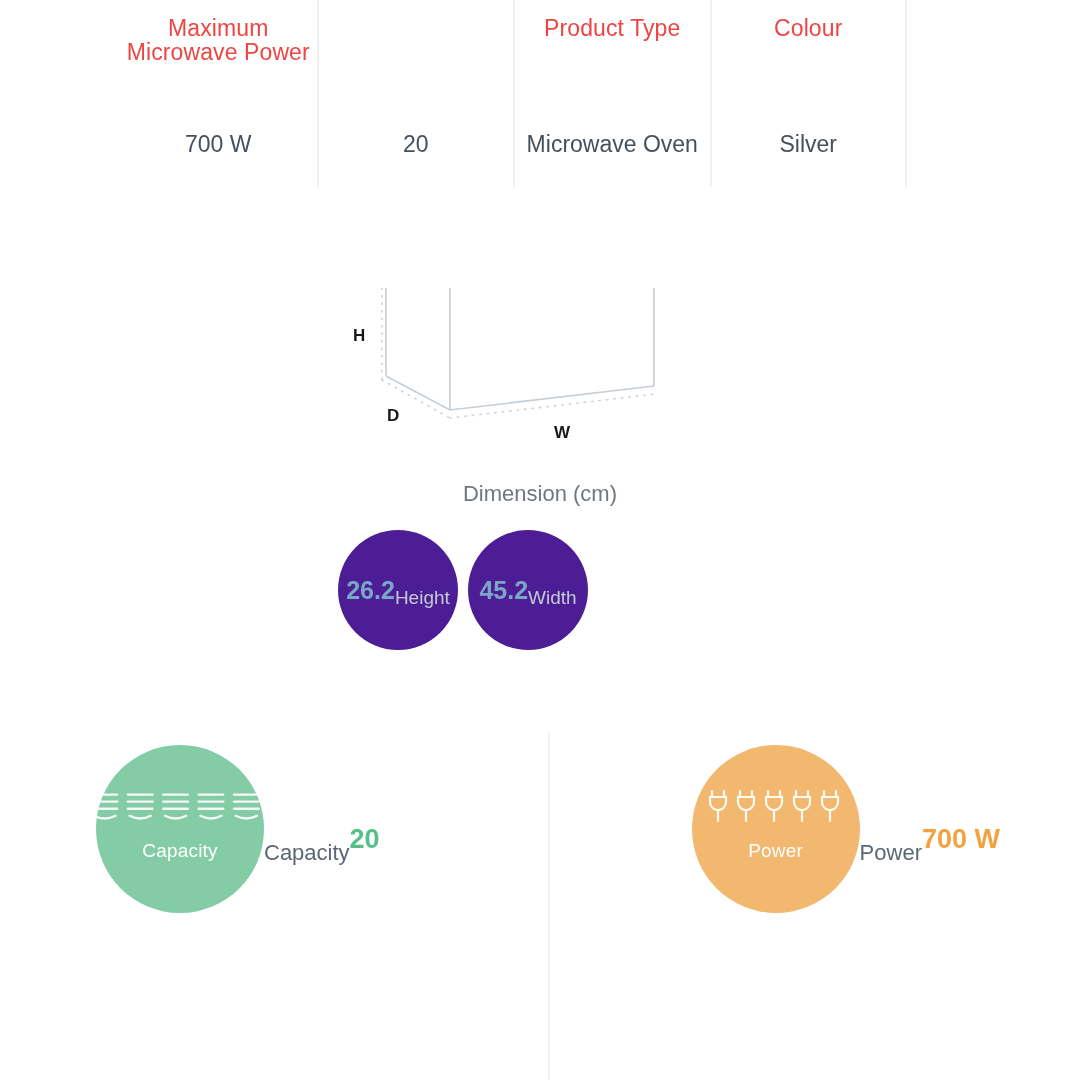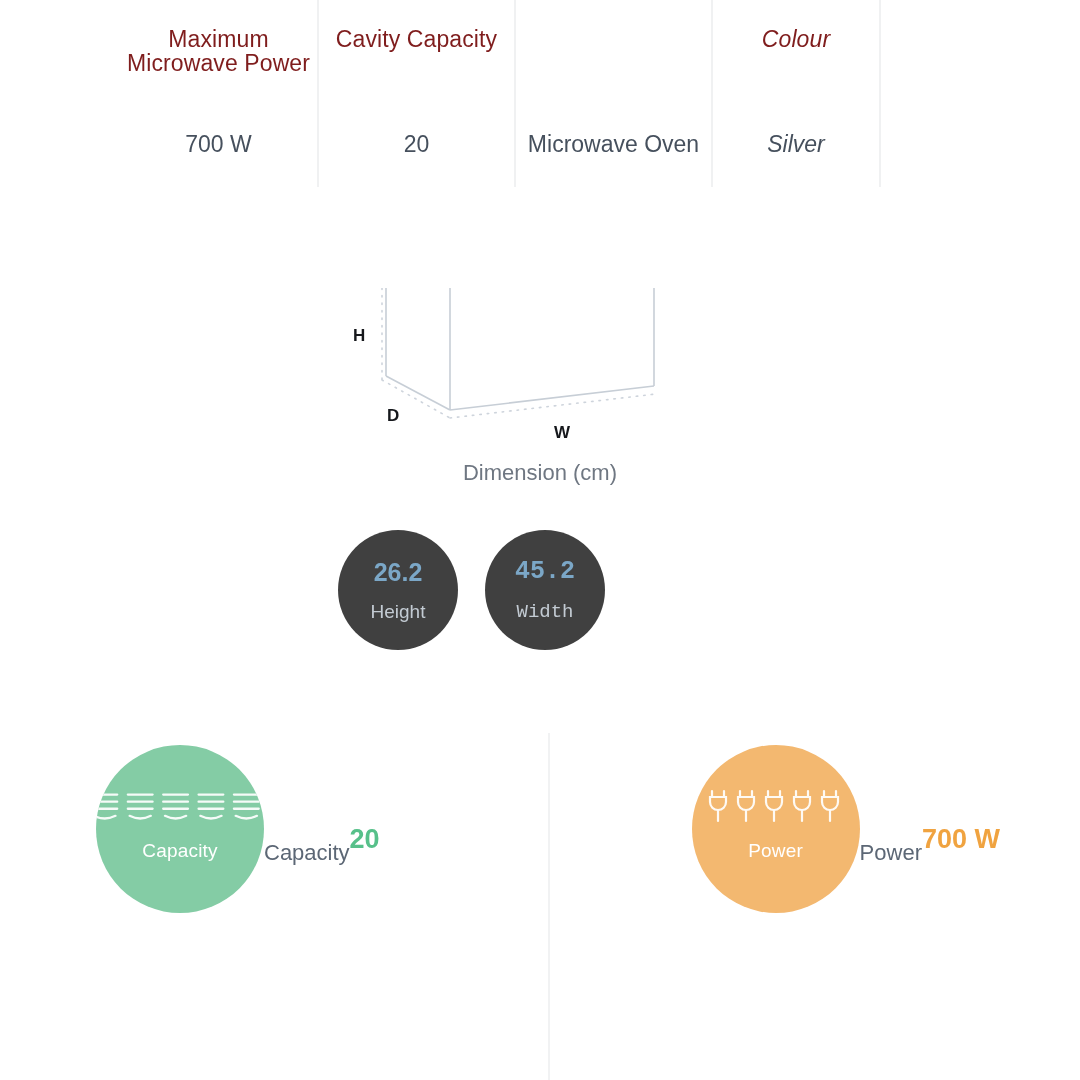--- a/index.html
+++ b/index.html
@@ -33,31 +33,31 @@
     align-items: center;
     text-align: center;
   }
   .spec-col + .spec-col,
   .spec-table .edge-rule {
     border-left: 2px solid #f0f1f2;
   }
   .spec-col.c0 { width: 197px; }
   .spec-col.c1 { width: 197px; }
   .spec-col.c2 { width: 197px; }
-  .spec-col.c3 { width: 168px; font-style: italic; }
+  .spec-col.c3 { width: 196px; }
   .edge-rule {
     width: 0;
     height: 187px;
   }
   .spec-head {
-    color: #7f1d1d;
+    color: #ef4444;
     font-size: 23px;
     line-height: 23.5px;
     font-weight: 400;
-    padding-top: 28px;
+    padding-top: 17px;
     letter-spacing: 0.1px;
   }
   .spec-val {
     color: #46505d;
     font-size: 23px;
     line-height: 34px;
     font-weight: 400;
     position: absolute;
     left: 0;
     right: 0;
@@ -83,45 +83,45 @@
   }
   .dim-letter.h { left: 23px; top: 38px; }
   .dim-letter.d { left: 57px; top: 118px; }
   .dim-letter.w { left: 224px; top: 135px; }
 
   
   .dim-title {
     position: absolute;
     left: 0;
     right: 0;
-    top: 460px;
+    top: 481px;
     text-align: center;
     color: #6f7782;
     font-size: 22px;
   }
   .dim-circles {
     position: absolute;
     left: 335px;
     top: 530px;
     width: 390px;
     height: 120px;
   }
   .dim-circle {
     position: absolute;
     width: 120px;
     height: 120px;
     border-radius: 50%;
-    background: #404040;
-    display: flex;
-    flex-direction: column;
+    background: #4c1d95;
+    display: flex;
+    flex-direction: row;
     align-items: center;
     justify-content: center;
   }
   .dim-circle.i0 { left: 3px; }
-  .dim-circle.i1 { left: 150px; font-family: Liberation Mono, monospace; }
+  .dim-circle.i1 { left: 133px; }
   .dim-circle.i2 { left: 263px; }
   .dim-num {
     color: #7ba7c7;
     font-size: 25px;
     font-weight: 700;
     line-height: 28px;
   }
   .dim-lbl {
     color: #c3cbd3;
     font-size: 19px;
@@ -195,25 +195,25 @@
 <body>
 
 <div class="spec-table">
 
   <div class="spec-col c0">
     <div class="spec-head">Maximum Microwave Power</div>
     <div class="spec-val">700 W</div>
   </div>
 
   <div class="spec-col c1">
-    <div class="spec-head">Cavity Capacity</div>
     <div class="spec-val">20</div>
   </div>
 
   <div class="spec-col c2">
+    <div class="spec-head">Product Type</div>
     <div class="spec-val two-line">Microwave Oven</div>
   </div>
 
   <div class="spec-col c3">
     <div class="spec-head">Colour</div>
     <div class="spec-val">Silver</div>
   </div>
 
   <div class="edge-rule"></div>
 </div>

